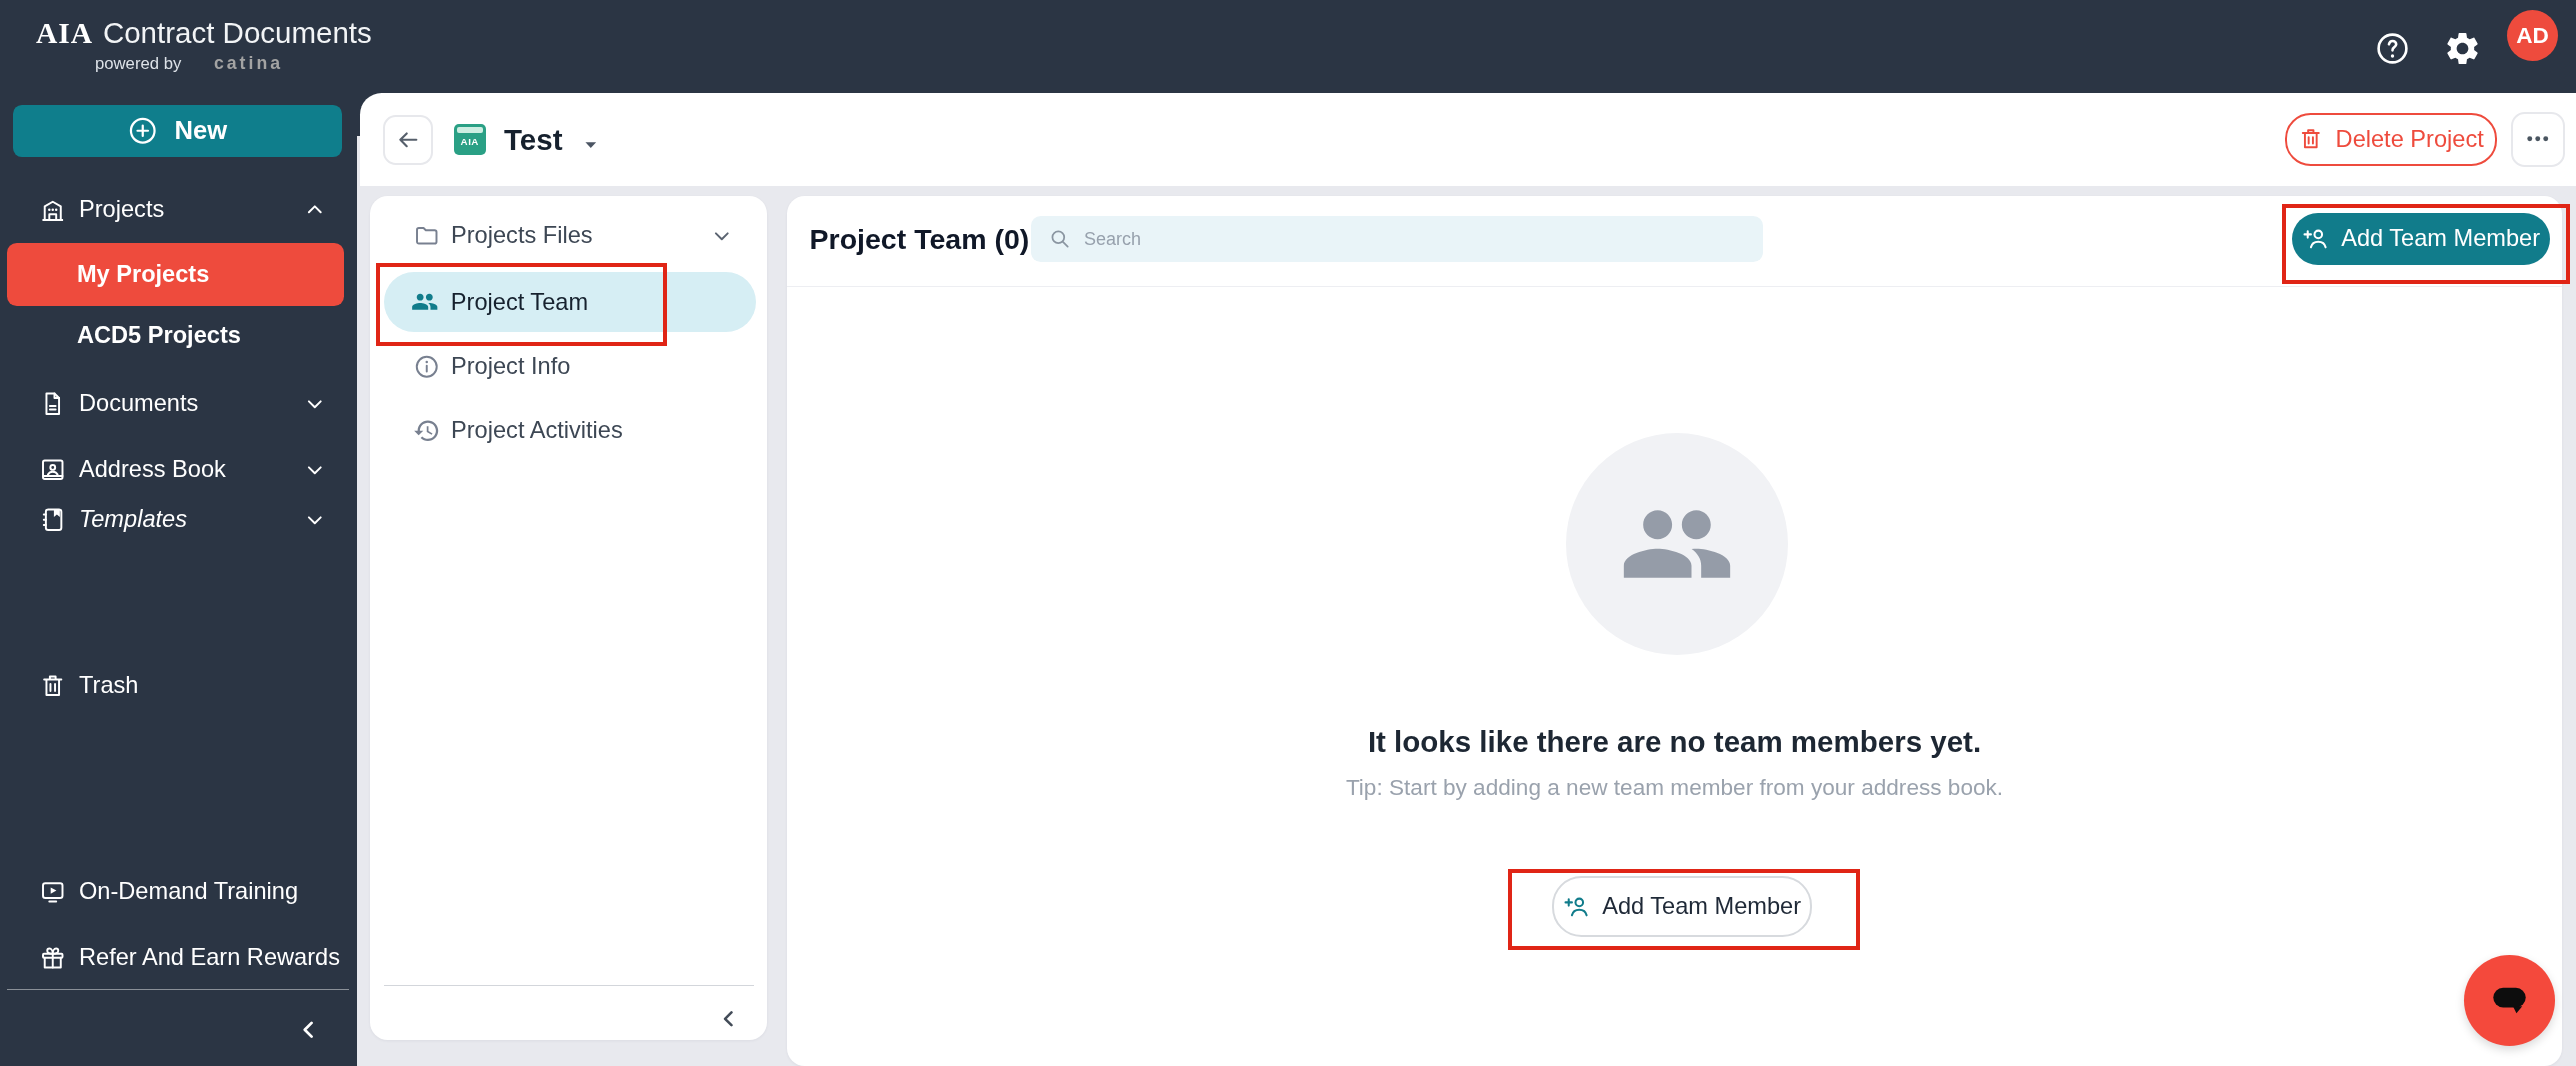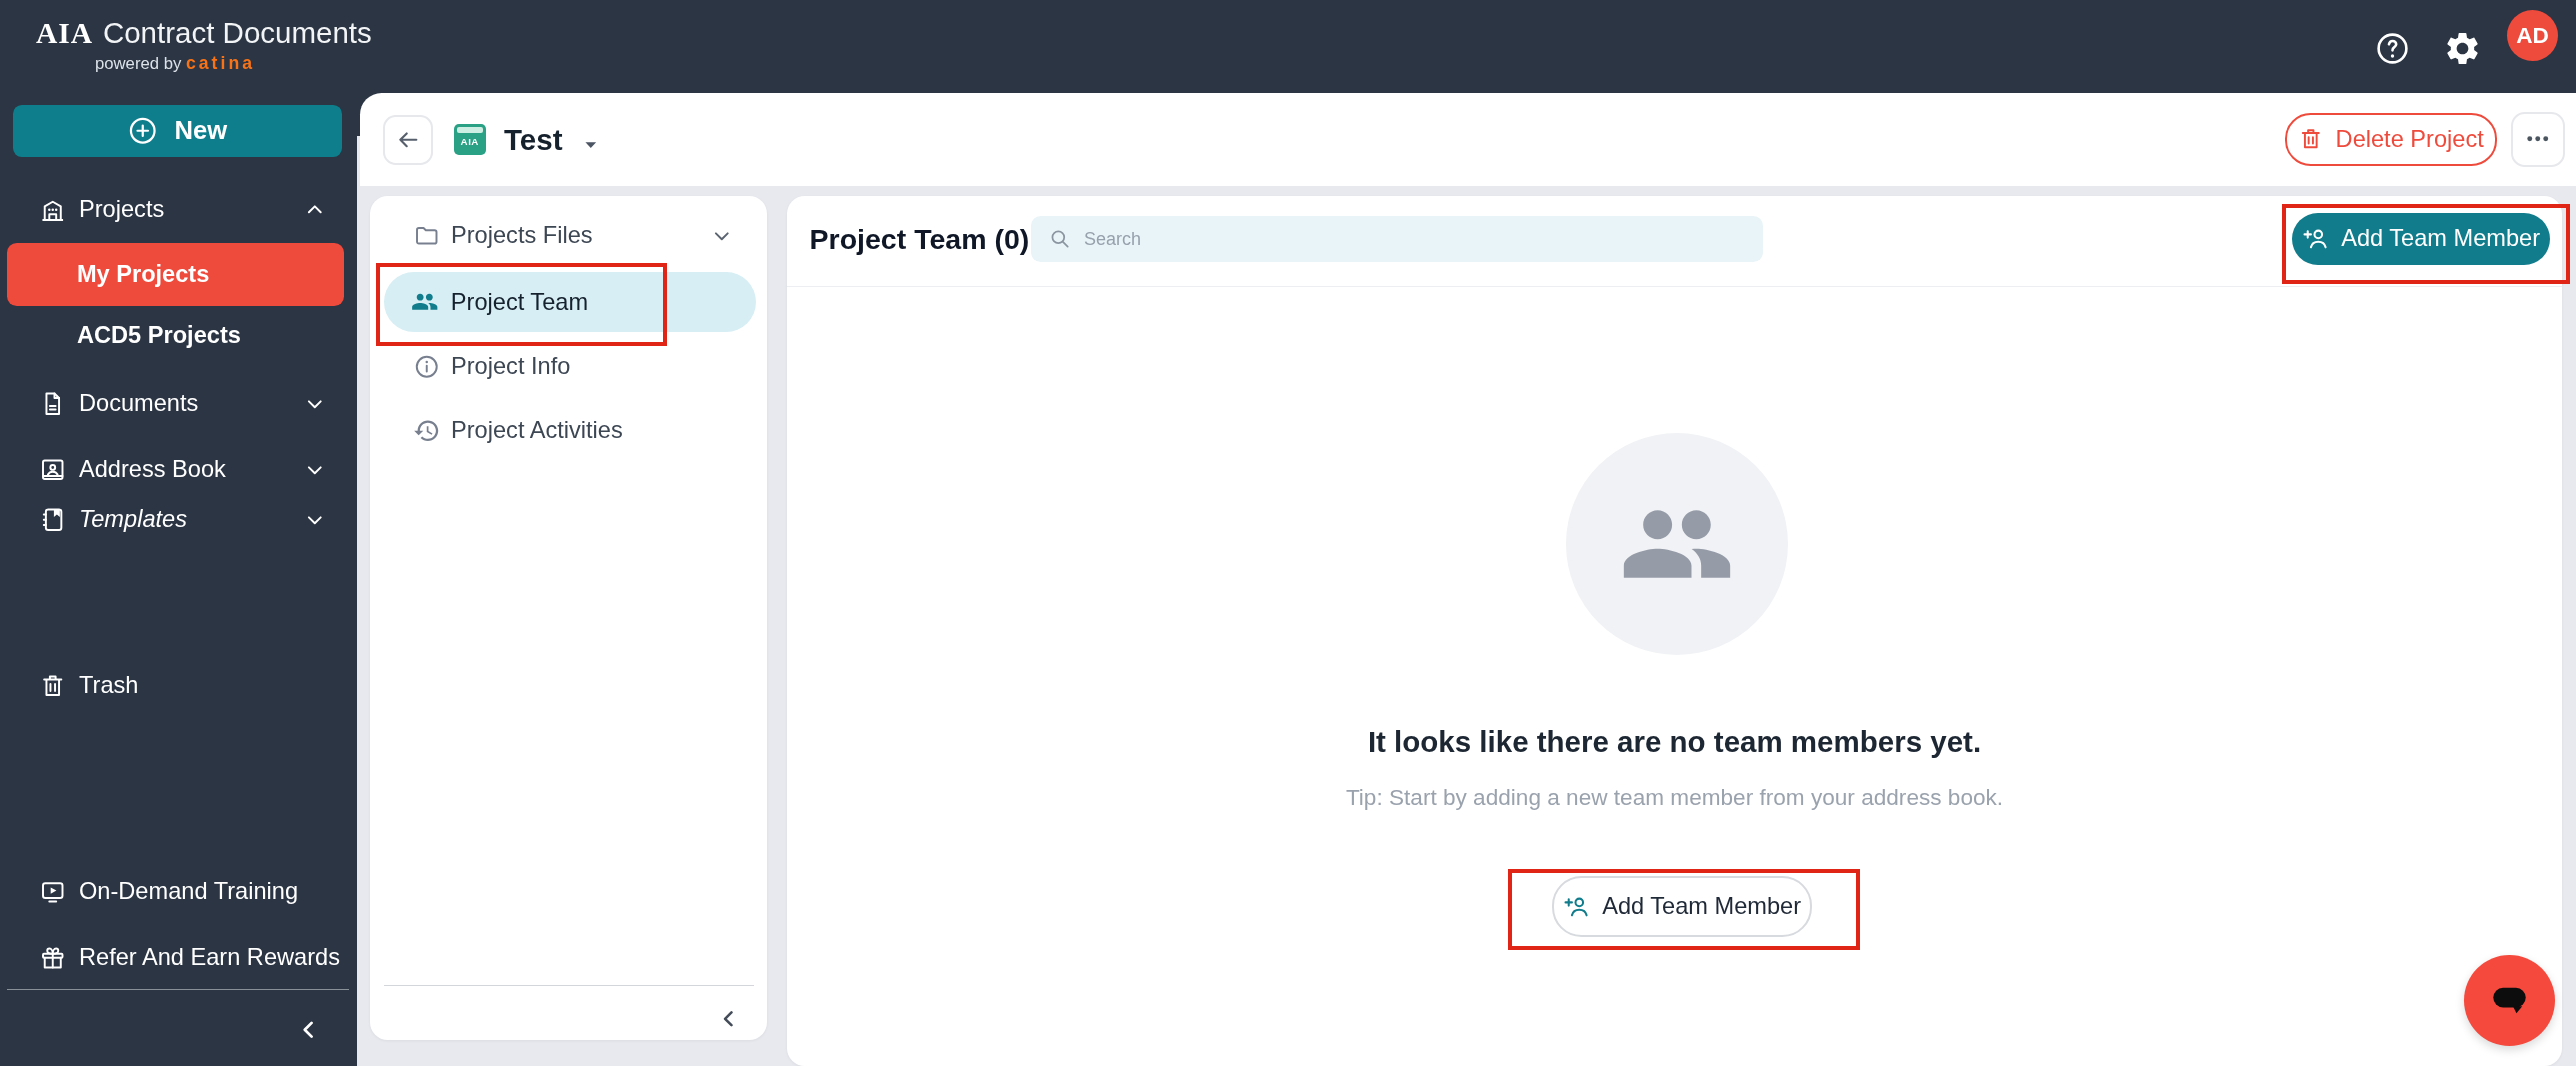--- a/index.html
+++ b/index.html
@@ -6,21 +6,21 @@
   body{width:2576px;height:1066px;background:#e8e9ee;font-family:"Liberation Sans",sans-serif;overflow:hidden;}
   .page{position:relative;width:2576px;height:1066px;}
 
   
   .topbar{position:absolute;left:0;top:0;width:2576px;height:93px;background:#2b3544;}
   .logo{position:absolute;left:36px;top:15.7px;color:#fff;}
   .logo-line1{font-size:29.5px;line-height:33px;white-space:nowrap;}
   .logo-aia{font-family:"Liberation Serif",serif;font-weight:700;letter-spacing:1px;}
   .logo-rest{font-weight:300;margin-left:9.8px;color:#f2f4f6;}
   .logo-line2{margin-left:59px;margin-top:3px;font-size:16.7px;color:#dde2e8;font-weight:300;}
-  .logo-brand{font-weight:700;letter-spacing:3px;font-size:17.7px;color:#f97316;}
+  .logo-brand{font-weight:700;letter-spacing:3px;font-size:17.7px;color:#a3a3a3;margin-left:28px;}
   .topbar-icon{position:absolute;color:#fff;display:flex;align-items:center;justify-content:center;cursor:pointer;}
   .avatar{position:absolute;left:2507px;top:10px;width:51px;height:51px;border-radius:50%;background:#ee4b3d;color:#fff;
           display:flex;align-items:center;justify-content:center;font-size:22.6px;font-weight:700;}
 
   
   .sidebar{position:absolute;left:0;top:93px;width:357px;height:973px;background:#2b3544;color:#fff;}
   .new-btn{position:absolute;left:12.8px;top:11.8px;width:329px;height:52px;background:#0f7e8c;border-radius:8.9px;
            display:flex;align-items:center;justify-content:center;gap:15.7px;color:#fff;font-size:25.6px;font-weight:700;cursor:pointer;}
   .side-row{position:absolute;left:0;width:357px;height:47px;display:flex;align-items:center;cursor:pointer;}
   .side-row .ic{position:absolute;left:39px;display:flex;color:#fff;}
@@ -71,21 +71,21 @@
   .search-box .ic{position:absolute;left:16.7px;top:11.8px;color:#8a95a1;display:flex;}
   .search-input{position:absolute;left:51px;top:0;width:669px;height:46px;border:none;outline:none;background:transparent;
                 font-size:18px;color:#4d7c0f;font-family:"Liberation Sans",sans-serif;}
   .search-input::placeholder{color:#97a1ad;}
   .add-btn-top{position:absolute;left:1505px;top:16.7px;width:258px;height:52px;background:#117c8b;border-radius:26.6px;
                display:flex;align-items:center;justify-content:center;gap:11.8px;color:#fff;font-size:23.6px;font-weight:500;cursor:pointer;}
   .card-divider{position:absolute;left:0;top:90px;width:1775px;height:1px;background:#edeef2;}
   .empty-circle{position:absolute;left:779px;top:237px;width:222px;height:222px;border-radius:50%;background:#f1f2f5;
                 display:flex;align-items:center;justify-content:center;color:#959ca8;}
   .empty-title{position:absolute;left:0;top:529px;width:1775px;text-align:center;font-size:29.5px;font-weight:700;color:#1d2733;}
-  .empty-tip{position:absolute;left:0;top:579px;width:1775px;text-align:center;font-size:22.6px;color:#9aa2ad;margin-top:10px;}
+  .empty-tip{position:absolute;left:0;top:579px;width:1775px;text-align:center;font-size:22.6px;color:#9aa2ad;}
   .add-btn-center{position:absolute;left:765px;top:680px;width:256px;height:57px;background:#fff;border:2px solid #d7dade;border-radius:29.5px;
                   display:flex;align-items:center;justify-content:center;gap:11.8px;color:#1f2937;font-size:23.6px;font-weight:500;cursor:pointer;}
   .add-btn-center .ic{color:#117c8b;display:flex;}
 
   
   .anno{position:absolute;border:4.9px solid #e02516;background:transparent;pointer-events:none;}
   .chat-btn{position:absolute;left:2464px;top:955px;width:91px;height:91px;border-radius:50%;background:#f4493c;
             display:flex;align-items:center;justify-content:center;cursor:pointer;box-shadow:0 3.9px 9.8px rgba(0,0,0,.15);}
   .ic{line-height:0;}
 </style>

